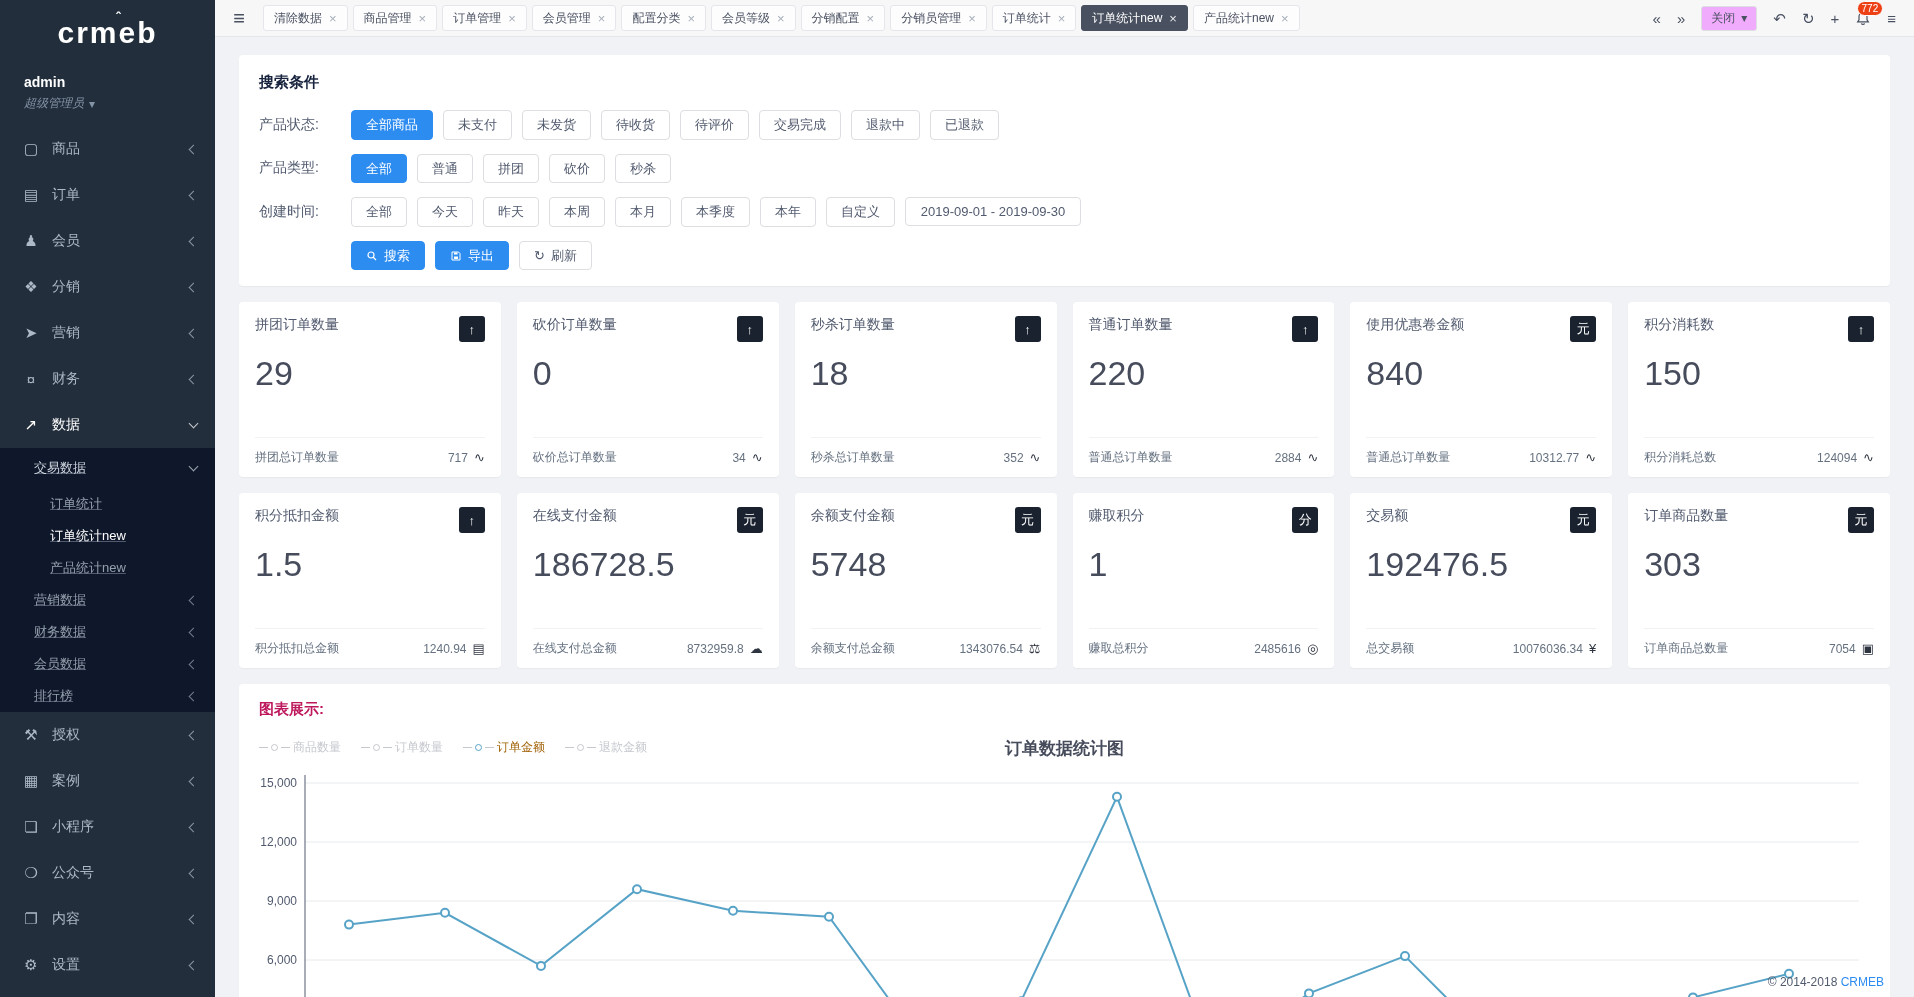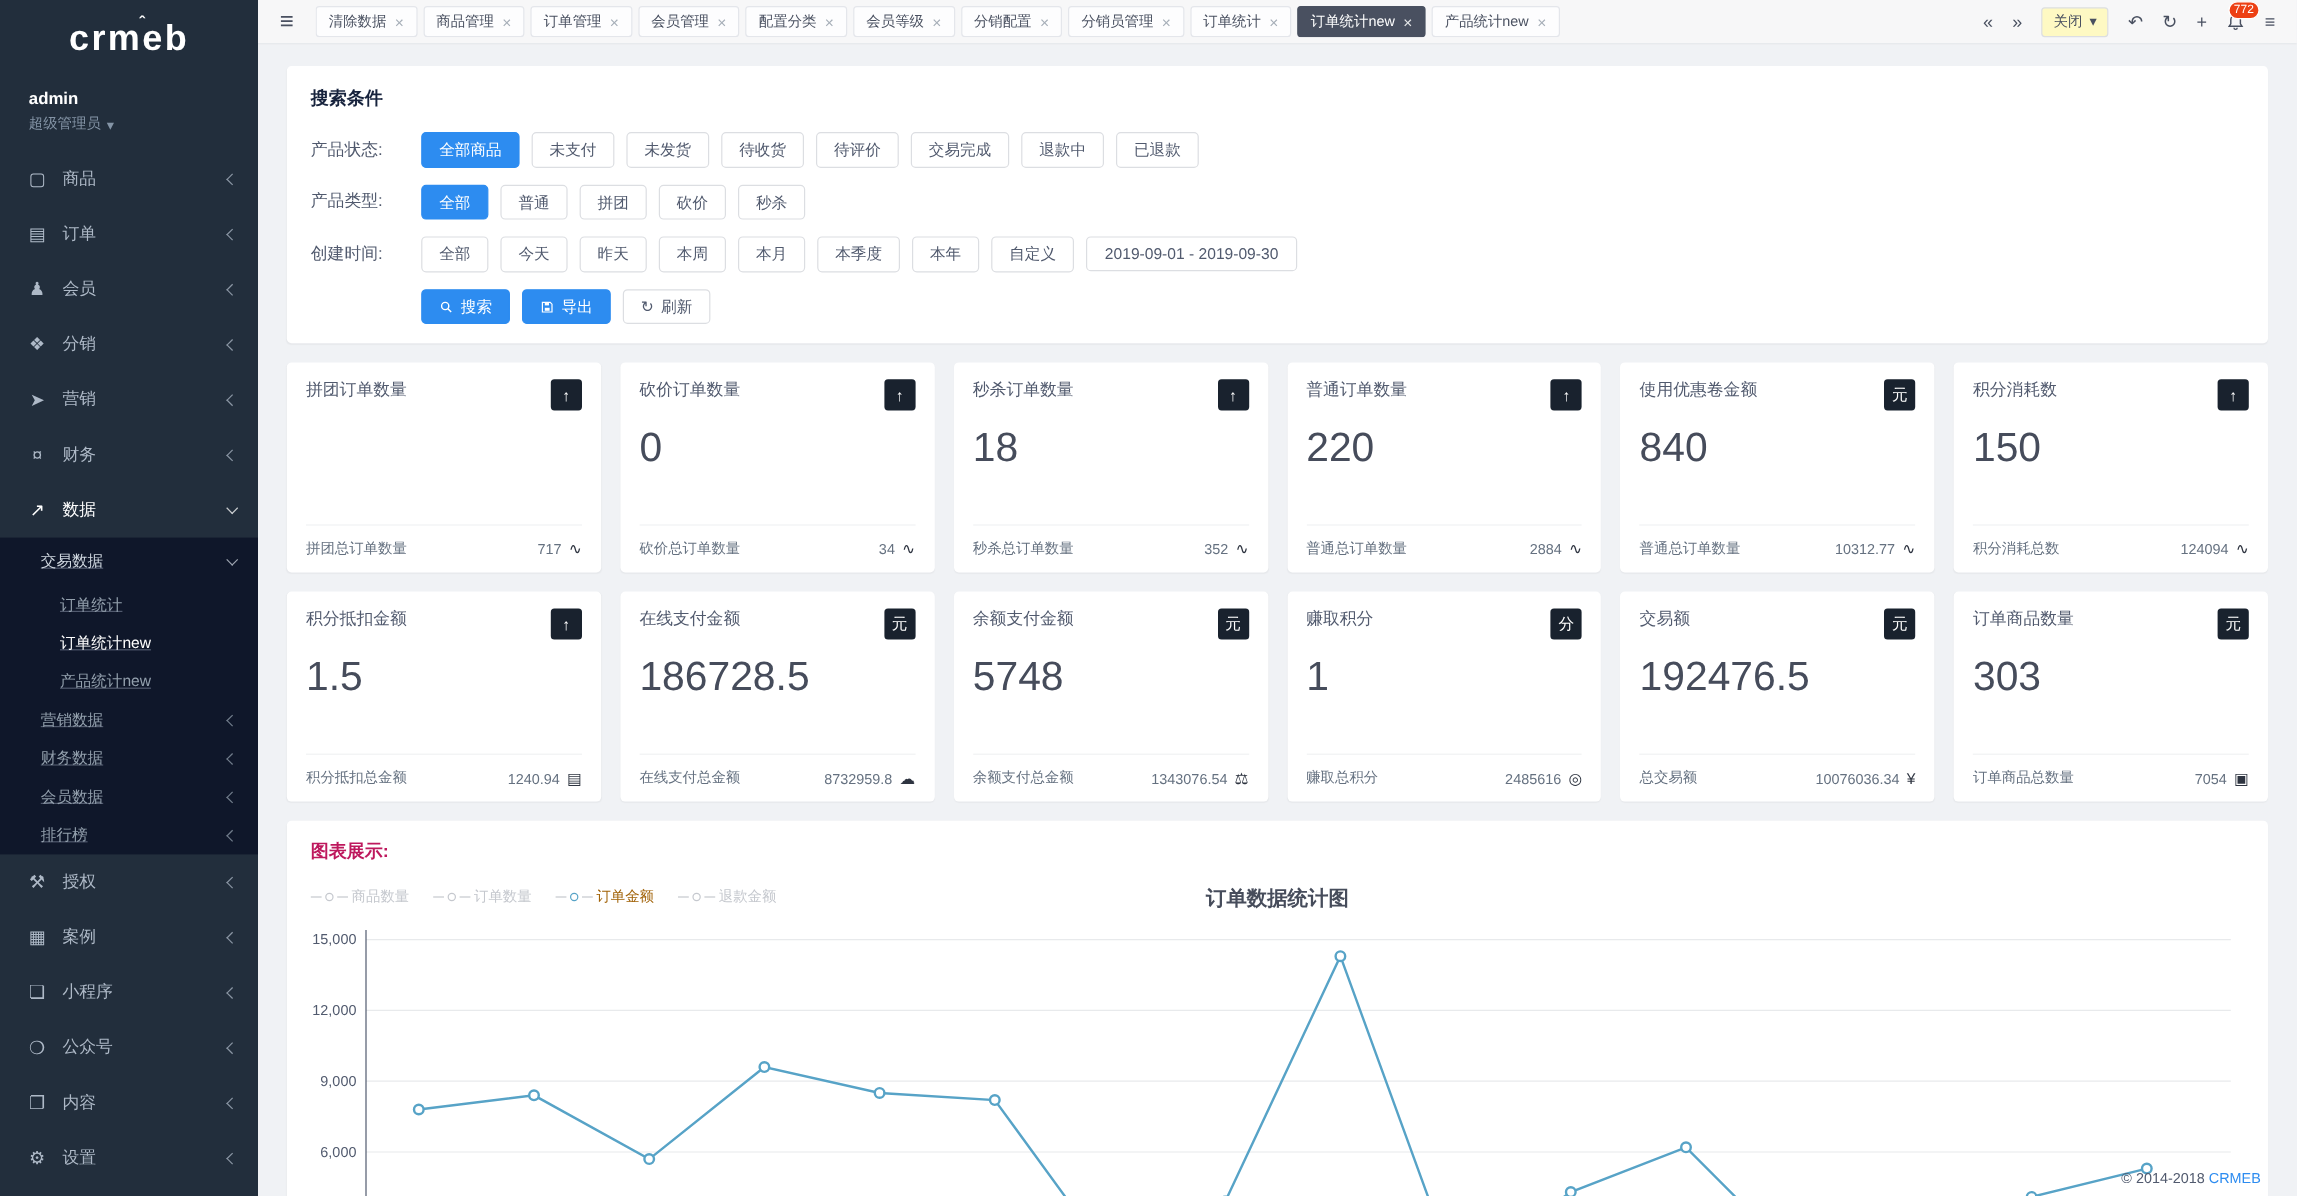--- a/index.html
+++ b/index.html
@@ -7,21 +7,21 @@
   body { font-family:"Liberation Sans","DejaVu Sans",sans-serif; background:#f0f2f5; color:#515a6e; }
   .app { display:flex; height:100%; }
 
   
   .sidebar { width:215px; flex:0 0 215px; background:#222e3c; height:100%; overflow:hidden; }
   .logo { height:66px; display:flex; align-items:center; justify-content:center; color:#fff;
           font-size:30px; font-weight:600; letter-spacing:2px; position:relative; }
   .logo .hat { position:absolute; top:10px; left:116px; font-size:14px; color:#fff; }
   .user-block { padding:8px 24px 14px; }
   .user-name { color:#fff; font-size:14px; font-weight:bold; }
-  .user-role { color:#8494a6; font-size:12px; margin-top:5px; display:flex; align-items:center; gap:5px; }
+  .user-role { color:#8494a6; font-size:12px; margin-top:5px; display:flex; align-items:center; gap:5px;font-style:italic; }
   .nav-item { height:46px; display:flex; align-items:center; padding:0 18px 0 22px; gap:12px;
               font-size:14px; color:#aeb9c7; cursor:pointer; }
   .nav-item.active-parent { color:#fff; }
   .nav-ico { width:18px; text-align:center; font-size:15px; }
   .chev { width:7px; height:7px; border-left:1px solid currentColor; border-bottom:1px solid currentColor;
           margin-left:auto; opacity:.75; flex:0 0 7px; }
   .chev-left { transform:rotate(45deg); }
   .chev-down { transform:rotate(-45deg); margin-top:-3px; }
   .submenu { background:#0f172a;text-decoration:underline; }
   .sub-head { height:40px; display:flex; align-items:center; padding:0 18px 0 34px; gap:10px;
@@ -40,21 +40,21 @@
             display:flex; align-items:center; }
   .burger { width:48px; text-align:center; font-size:20px; color:#495060; cursor:pointer; }
   .tabs { flex:1; display:flex; align-items:center; gap:5px; overflow:hidden; }
   .tab { height:26px; padding:0 10px; background:#fdfdfe; border:1px solid #e4e6eb; border-radius:3px;
          font-size:12px; color:#495060; display:flex; align-items:center; gap:7px; cursor:pointer; white-space:nowrap; }
   .tab .tab-close { font-size:13px; color:#a6aeb8; line-height:1; cursor:pointer; }
   .tab.active { background:#495060; border-color:#495060; color:#fff; }
   .tab.active .tab-close { color:#e6e8ea; }
   .tabctrl { display:flex; align-items:center; gap:16px; padding:0 18px; color:#495060; }
   .tc-ico { font-size:15px; cursor:pointer; line-height:1; }
-  .close-btn { display:flex; align-items:center; gap:6px; border:1px solid #dcdee2; background:#fef9c3;
+  .close-btn { display:flex; align-items:center; gap:6px; border:1px solid #dcdee2; background:#f0abfc;
                border-radius:3px; padding:3px 9px; font-size:12px; cursor:pointer; }
   .bell-wrap { position:relative; cursor:pointer; display:flex; align-items:center; }
   .bell-badge { position:absolute; top:-9px; right:-12px; background:#ed4014; color:#fff; font-size:10px;
                 padding:0 4px; line-height:13px; border-radius:8px; border:1px solid #fff; }
 
   
   .content { flex:1; padding:18px 24px 0; overflow:hidden; position:relative; }
   .panel { background:#fff; border-radius:4px; box-shadow:0 1px 1px rgba(0,0,0,.04); }
 
   
@@ -354,20 +354,21 @@
           </button>
         </div>
       </section>
 
       <div class="stats-grid">
         <div class="card">
           <div class="card-head">
             <span class="card-title">拼团订单数量</span>
             <span class="card-badge">↑</span>
           </div>
+          <div class="card-value">29</div>
           <div class="card-foot">
             <span>拼团总订单数量</span>
             <span class="foot-right">
                 <span>717</span>
                 <span class="foot-ico">∿</span>
               </span>
           </div>
         </div>
         <div class="card">
           <div class="card-head">

